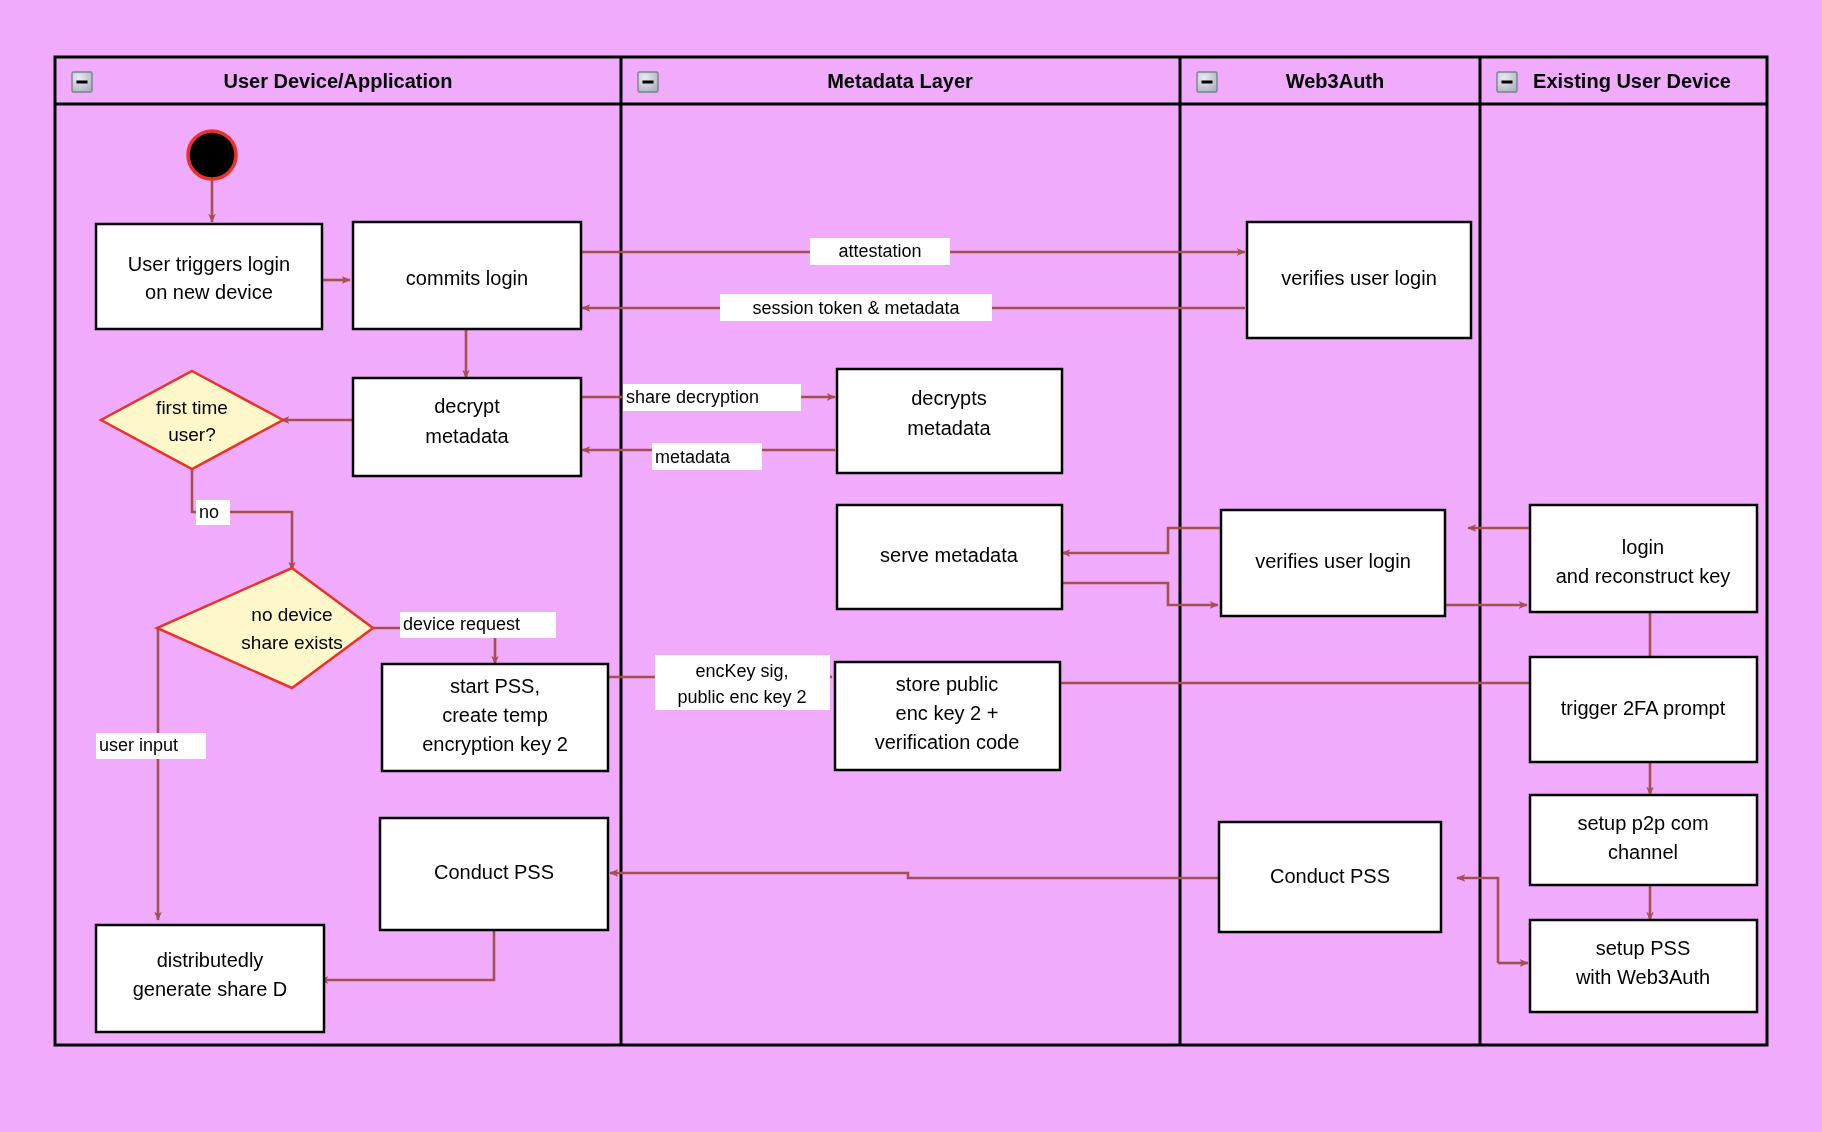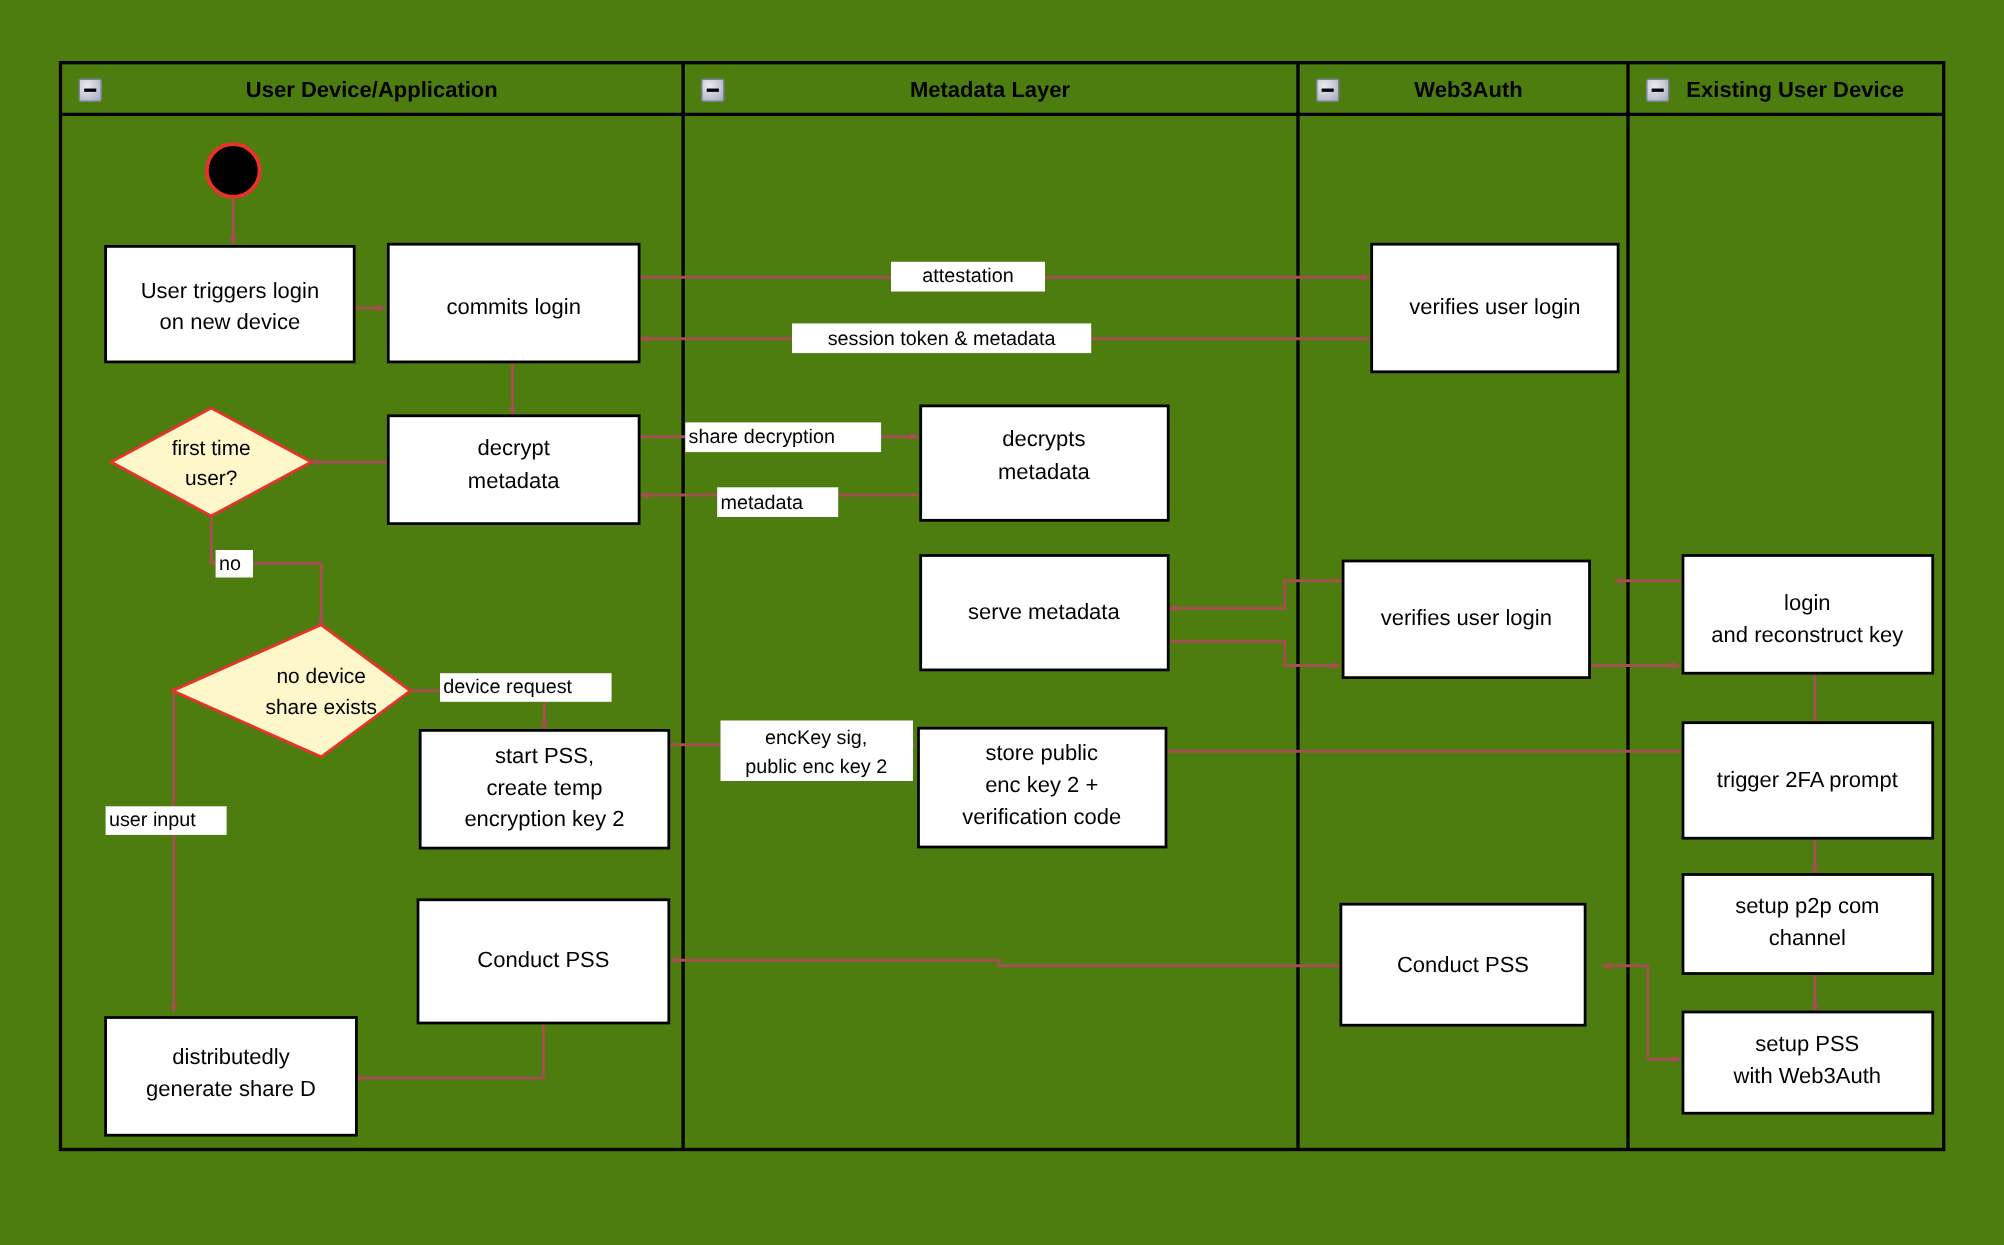--- a/index.html
+++ b/index.html
@@ -10,21 +10,21 @@
   body {
     width: 1822px;
     height: 1132px;
     font-family: "Liberation Sans", sans-serif;
     overflow: hidden;
   }
   #canvas {
     position: relative;
     width: 1822px;
     height: 1132px;
-    background: #4d7c0f;
+    background: #f0abfc;
   }
   svg.layer {
     position: absolute;
     top: 0;
     left: 0;
     width: 1822px;
     height: 1132px;
   }
   .lane-header-label {
     font-weight: bold;

